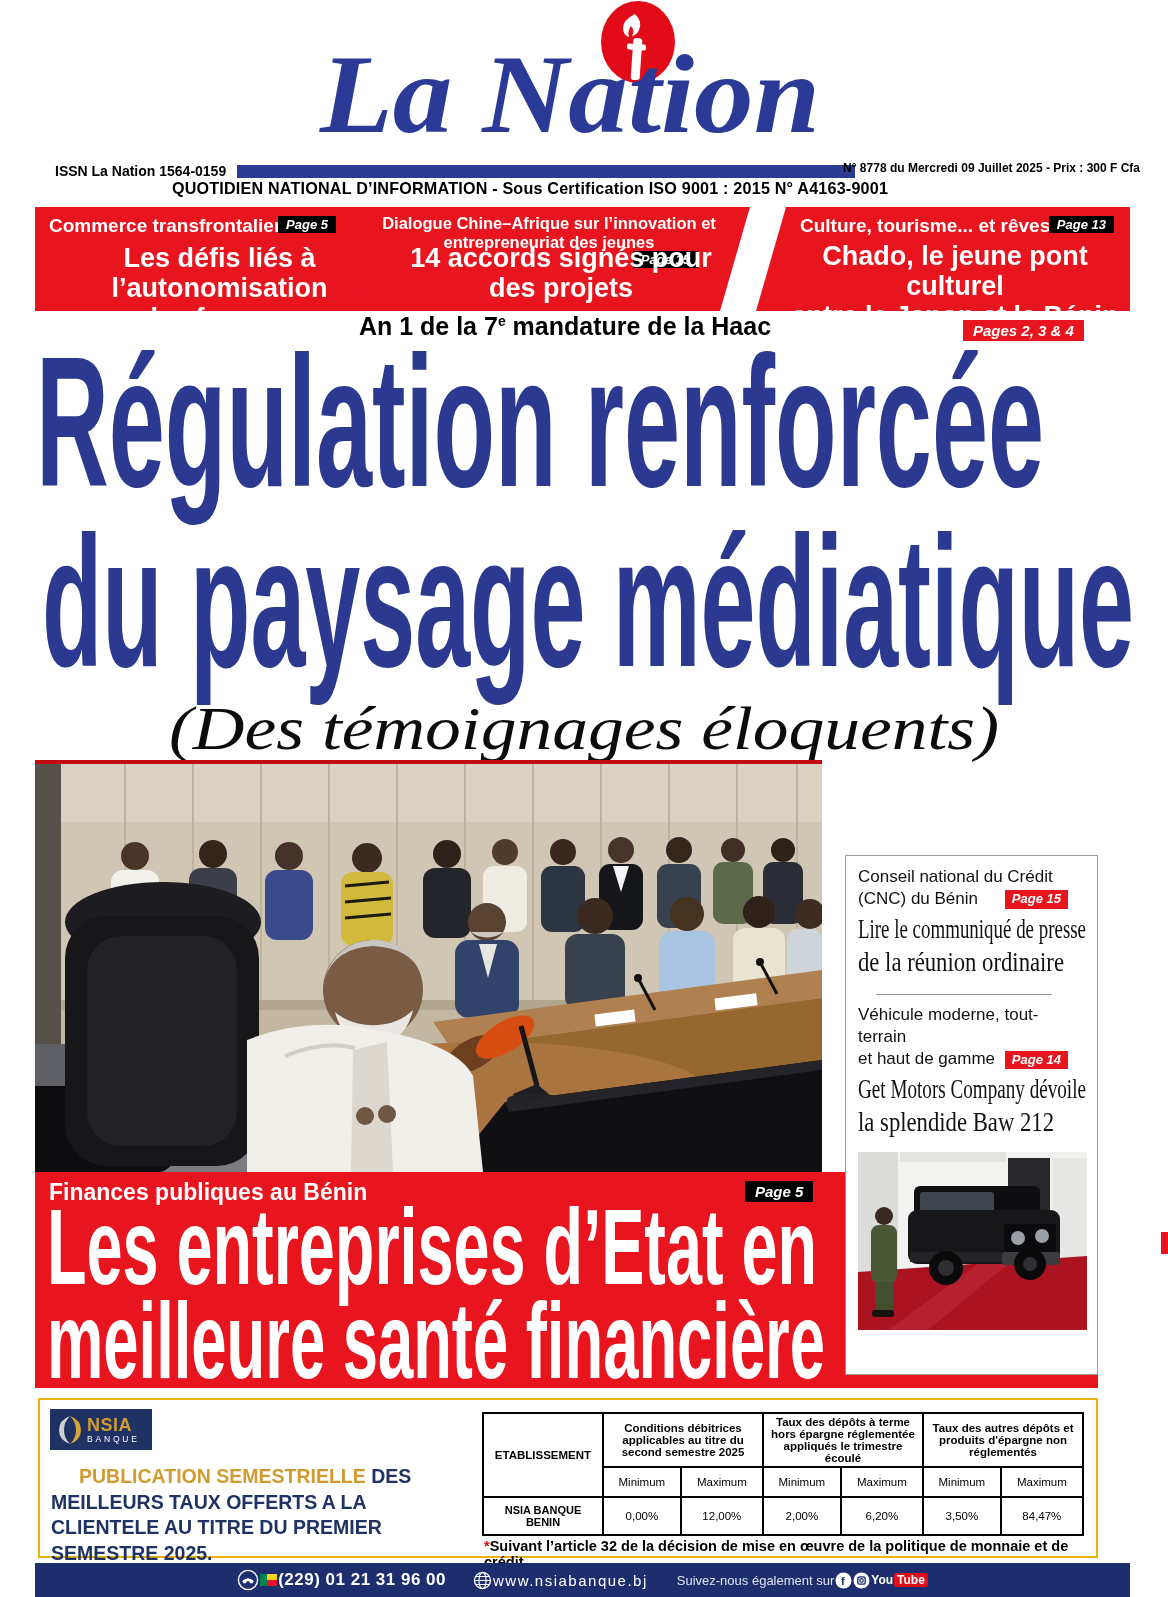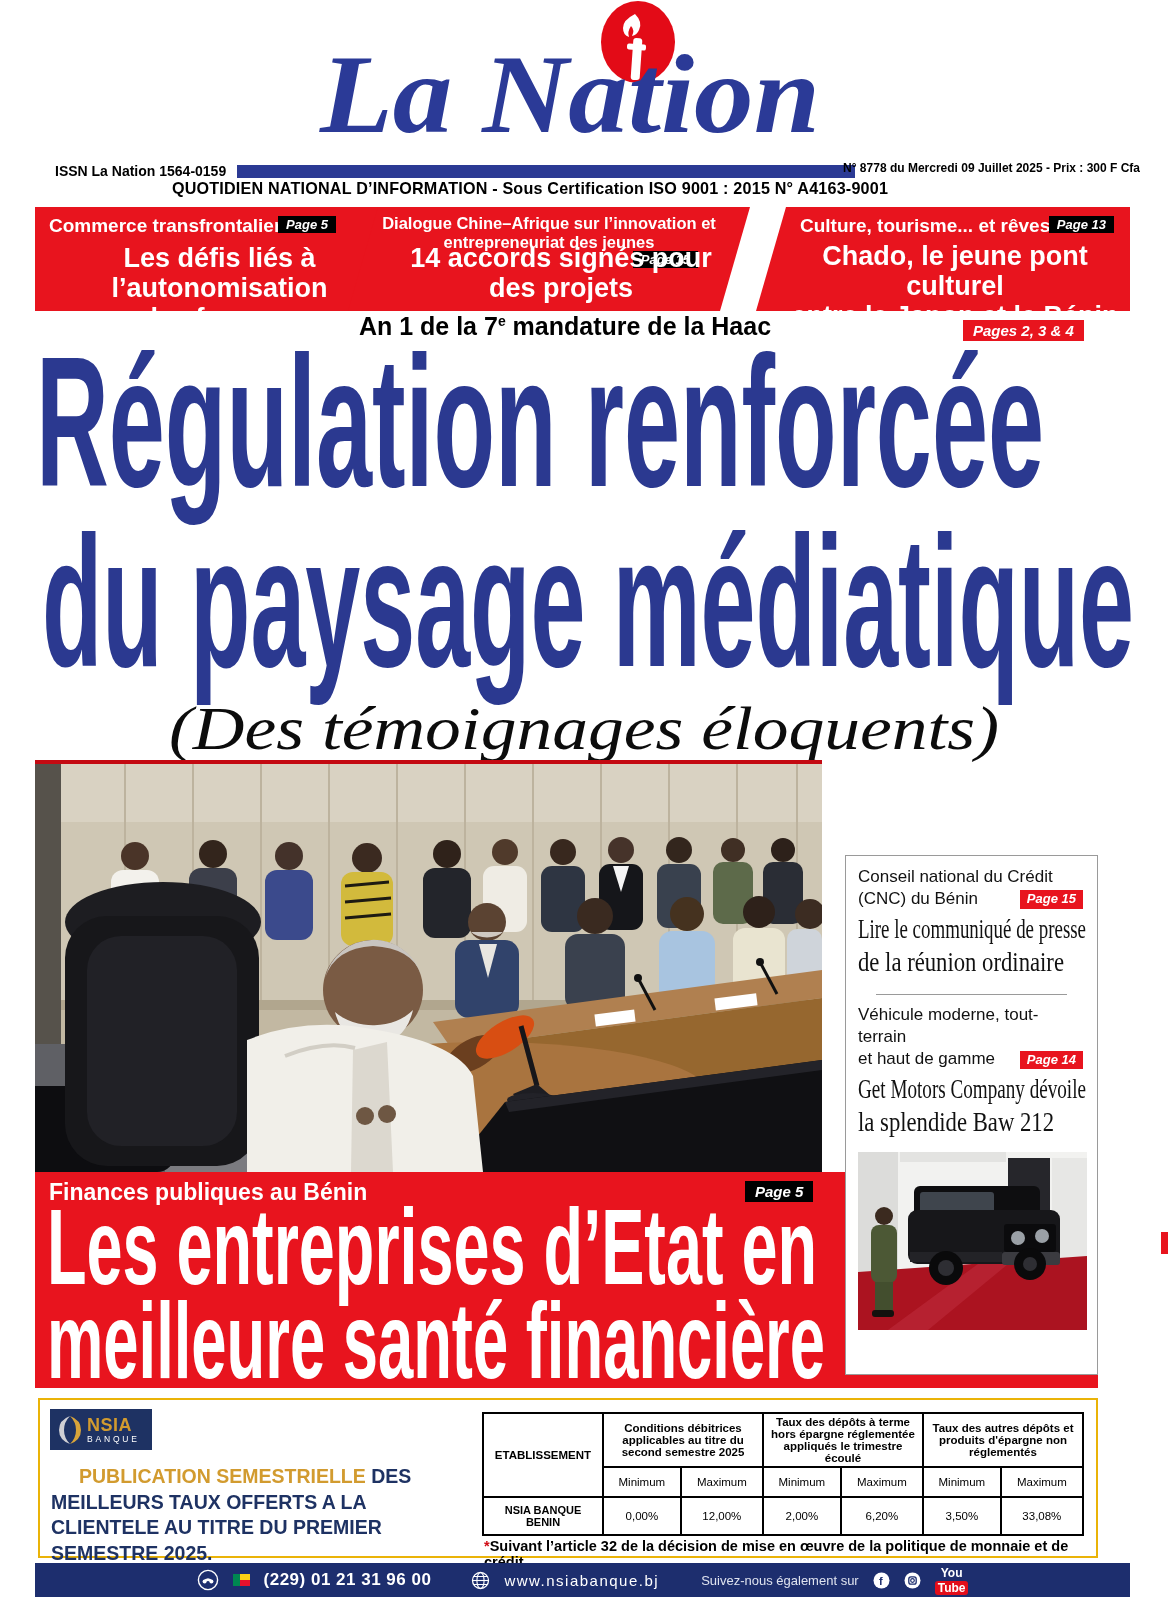--- a/index.html
+++ b/index.html
@@ -54,21 +54,21 @@
 
   
   .banner { left:35px; top:1172px; width:1063px; height:216px; background:var(--red); color:#fff; }
   .banner .kick { position:absolute; left:14px; top:7px; font-size:23px; font-weight:bold; }
   .banner .badge-black { position:absolute; left:710px; top:9px; font-size:15px; padding:2px 10px; }
   .banner-svg { position:absolute; left:8px; top:34px; }
   .banner-edge { left:1161px; top:1232px; width:7px; height:22px; background:var(--red); }
 
   
   .sidebar { left:845px; top:855px; width:253px; height:520px; background:#fff;
-             border:1px solid #9a9a9a; padding:10px 12px 0 12px; z-index:5; }
+             border:1px solid #9a9a9a; padding:10px 27px 0 12px; z-index:5; }
   .sb-kick { position:relative; font-size:17px; line-height:1.3; color:#111; }
   .sb-kick .badge-red { position:absolute; right:2px; bottom:1px; }
   .sb-divider { border:0; border-top:1px solid #9a9a9a; margin:10px 18px 9px 18px; }
   .sb-photo { margin-top:8px; }
 
   
   .ad { left:38px; top:1398px; width:1060px; height:160px; background:#fff; border:2px solid #eab308; }
   .nsia-logo { position:absolute; left:10px; top:9px; width:102px; height:41px; background:var(--nsia_navy);
                display:flex; align-items:center; padding-left:5px; }
   .nsia-txt { line-height:1; margin-left:2px; }
@@ -82,25 +82,25 @@
         font-size:11.5px; padding:2px 3px; background:#fff; }
   .rate-table .grp { font-weight:bold; height:46px; width:160px; }
   .rate-table .etab { font-weight:bold; width:120px; }
   .rate-table .sub { font-weight:normal; height:30px; }
   .rate-table .nm { font-weight:bold; height:38px; font-size:11px; }
   .footnote { position:absolute; left:444px; top:138px; width:616px; font-size:14.5px; font-weight:bold; }
   .footnote .star { color:#d00a14; }
 
   
   .footer { left:35px; top:1563px; width:1095px; height:34px; background:var(--footer_navy);
-            display:flex; align-items:center; justify-content:center; gap:14px; color:#fff; }
+            display:flex; align-items:center; justify-content:center; gap:1px; color:#fff; }
   .f-phone { font-size:17px; font-weight:bold; letter-spacing:.5px; }
   .f-site { font-size:15px; letter-spacing:1.5px; margin-left:26px; }
   .f-follow { font-size:13px; margin-left:28px; color:#dfe3ef; }
-  .f-yt { display:flex; align-items:center; gap:1px; font-size:12px; font-weight:bold;flex-direction:column; }
+  .f-yt { display:flex; align-items:center; gap:1px; font-size:12px; font-weight:bold; }
   .f-yt .tube { background:#e30d1a; color:#fff; border-radius:3px; padding:0 3px; }
   svg text { font-family:"Liberation Sans", sans-serif; }
   svg text.serif { font-family:"Liberation Serif", serif; }
 </style>
 </head>
 <body>
 
 <div class="page">
 
   <svg class="abs masthead-svg" width="590" height="160" viewBox="0 0 590 160">
@@ -371,21 +371,21 @@
         <td class="sub">Minimum</td>
         <td class="sub">Maximum</td>
       </tr>
       <tr>
         <td class="nm">NSIA BANQUE BENIN</td>
         <td>0,00%</td>
         <td>12,00%</td>
         <td>2,00%</td>
         <td>6,20%</td>
         <td>3,50%</td>
-        <td>33,08%</td>
+        <td>84,47%</td>
       </tr>
     </tbody>
       </table>
 
     <div class="footnote"><span class="star">*</span><span>Suivant l’article 32 de la décision de mise en œuvre de la politique de monnaie et de crédit</span></div>
   </div>
 
   <div class="abs footer">
     <svg width="22" height="22" viewBox="0 0 22 22">
       <circle cx="11" cy="11" r="9.6" fill="none" stroke="#fff" stroke-width="1.4"></circle>

